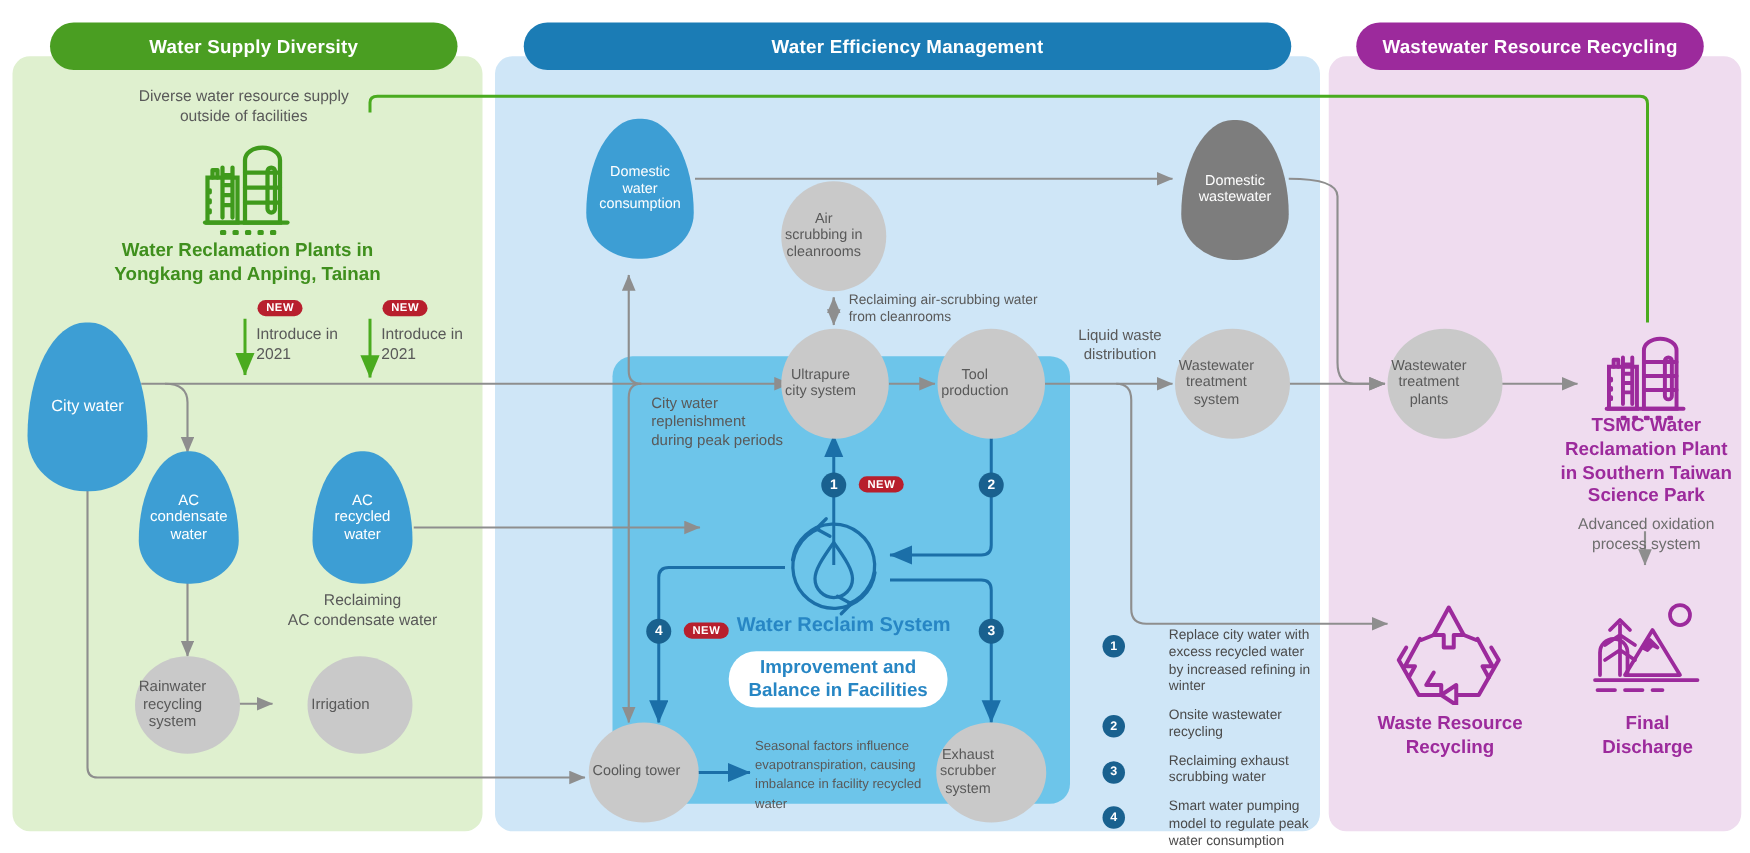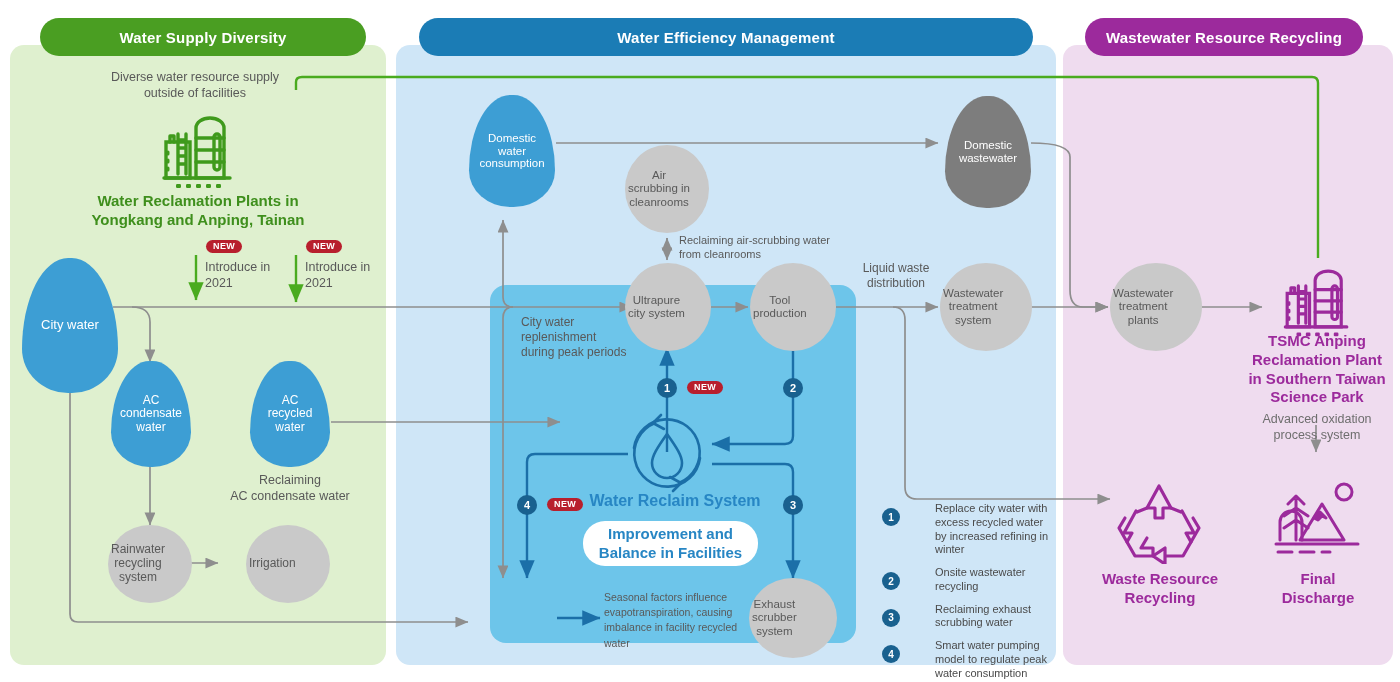--- a/index.html
+++ b/index.html
@@ -282,20 +282,23 @@
   <div class="numc" style="left:517px;top:495px;">
     <span>4</span>
   </div>
   <div class="newbadge" style="left:547px;top:498px;">NEW</div>
 
   <div class="wrs-title" style="left:585px;top:492px;width:180px;">Water Reclaim System</div>
 
   <div class="wrs-chip" style="left:583px;top:521px;width:175px;height:45px;white-space:pre-line;">Improvement and
 Balance in Facilities</div>
 
+  <div class="ell" style="left:471px;top:578px;width:88px;height:80px;font-size:11.5px;">
+    <div class="etxt">Cooling tower</div>
+  </div>
 
   <div class="ell" style="left:749px;top:578px;width:88px;height:80px;font-size:11.5px;">
     <div class="etxt" style="white-space:pre-line;">Exhaust
 scrubber
 system</div>
   </div>
 
   <div class="small-note" style="left:604px;top:590px;width:150px;white-space:pre-line;">Seasonal factors influence
 evapotranspiration, causing
 imbalance in facility recycled water</div>
@@ -340,21 +343,21 @@
       <g fill="#9c2a9c">
         <rect x="26" y="80" width="5" height="4" rx="1.2"></rect>
         <rect x="36" y="80" width="5" height="4" rx="1.2"></rect>
         <rect x="46" y="80" width="5" height="4" rx="1.2"></rect>
         <rect x="56" y="80" width="5" height="4" rx="1.2"></rect>
         <rect x="66" y="80" width="5" height="4" rx="1.2"></rect>
       </g>
     </svg>
   </div>
 
-  <div class="hd-purple" style="left:1238px;top:332px;width:158px;white-space:pre-line;">TSMC Anping
+  <div class="hd-purple" style="left:1238px;top:332px;width:158px;white-space:pre-line;">TSMC Water
 Reclamation Plant
 in Southern Taiwan
 Science Park</div>
   <div class="sub-gray" style="left:1240px;top:412px;width:154px;white-space:pre-line;">Advanced oxidation
 process system</div>
 
   <div class="icon" style="left:1113px;top:478px;">
     <svg width="92" height="86" viewBox="0 0 92 86">
       <g fill="none" stroke="#9c2a9c" stroke-width="3.2" stroke-linejoin="round" stroke-linecap="round">
         <path d="M46,8 L58,30 L50,30 L50,40 L42,40 L42,30 L34,30 Z"></path>

